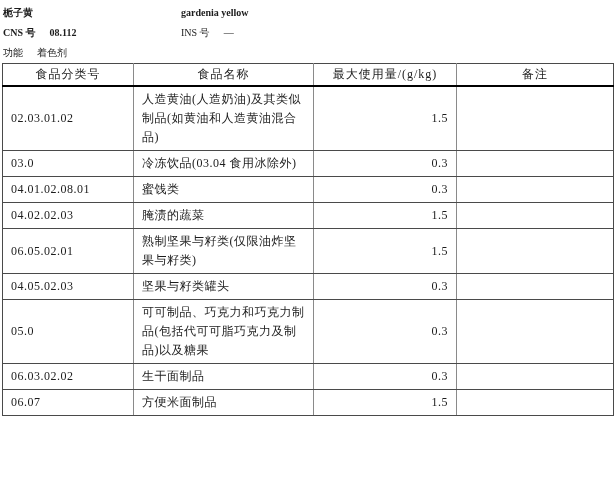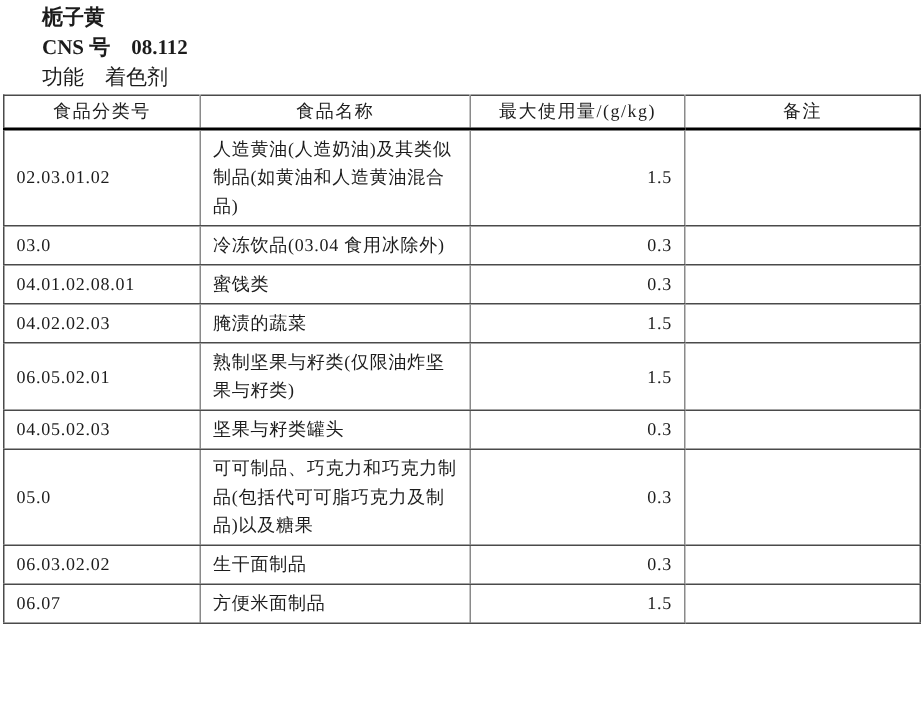--- a/index.html
+++ b/index.html
@@ -19,23 +19,22 @@
   .doc-header {
     padding: 3px 0 0 3px;
     height: 63px;
     box-sizing: border-box;
   }
   .header-line {
     display: flex;
     align-items: flex-end;
     height: 20px;
     line-height: 20px;
-    font-size: 14px;
+    font-size: 10px;
     white-space: nowrap;
-    margin-left: 25px;
   }
   .header-left {
     width: 178px;
     flex: 0 0 178px;
     font-weight: bold;
   }
   .bold { font-weight: bold; }
   .label-gap { margin-left: 14px; }
 
   
@@ -84,24 +83,28 @@
     text-align: right;
   }
   td.cell-note { padding: 3px 4px; }
 </style>
 </head>
 <body>
 
 <div class="doc-header">
   <div class="header-line">
     <span class="header-left bold">栀子黄</span>
+    <span class="bold">gardenia yellow</span>
   </div>
   <div class="header-line">
     <span class="header-left">
       <span>CNS 号</span><span class="label-gap">08.112</span>
+    </span>
+    <span>
+      <span>INS 号</span><span class="label-gap">—</span>
     </span>
   </div>
   <div class="header-line">
     <span>功能</span>
       <span class="label-gap">着色剂</span>
   </div>
 </div>
 
 <table class="usage-table">
   <colgroup>

